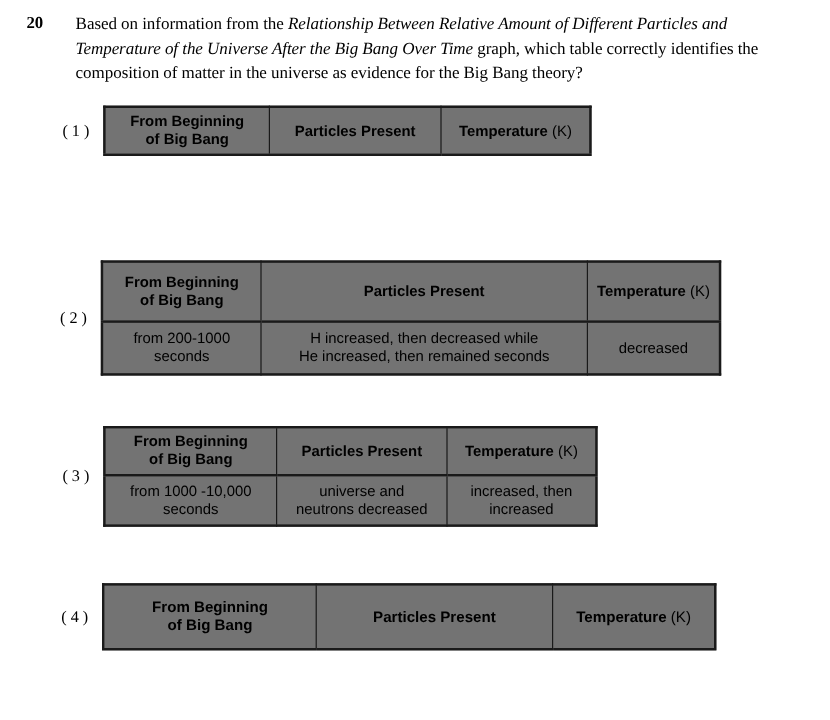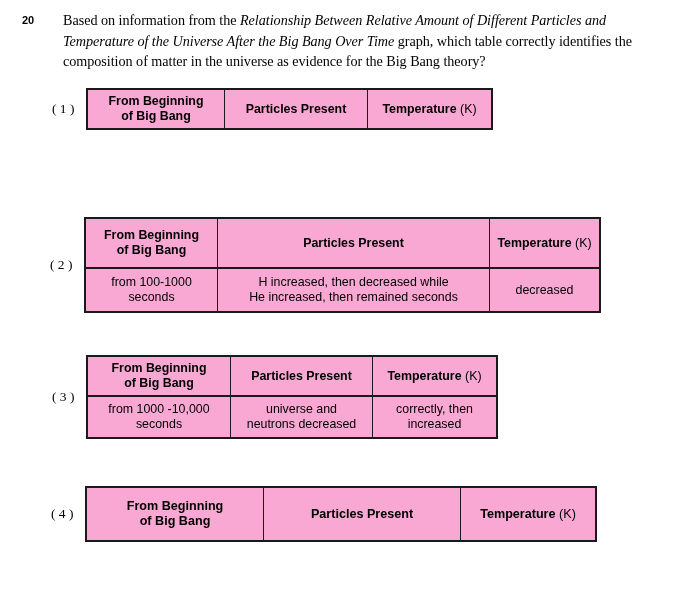--- a/index.html
+++ b/index.html
@@ -21,23 +21,23 @@
   .question {
     position: absolute;
     left: 22px;
     top: 10px;
     width: 650px;
   }
   .q-number {
     position: absolute;
     left: 0;
     top: 0;
-    font-family: Liberation Sans, sans-serif;
+    font-family: Liberation Serif, serif;
     font-weight: bold;
-    font-size: 11px;
+    font-size: 14px;
     line-height: 20px;
   }
   .q-text {
     margin-left: 41px;
     font-family: "Liberation Serif", serif;
     font-size: 14.2px;
     line-height: 20.5px;
     text-align: left;
     letter-spacing: -0.05px;
   }
@@ -56,21 +56,21 @@
     font-size: 13.5px;
     white-space: pre;
     width: 34px;
     text-align: left;
     flex: 0 0 auto;
   }
 
   table.ans {
     border-collapse: collapse;
     table-layout: fixed;
-    background: #f9a8d4;
+    background: #737373;
     border: 2px solid #1a1a1a;
   }
   table.ans td {
     border: 1px solid #1a1a1a;
     text-align: center;
     vertical-align: middle;
     font-family: "Liberation Sans", sans-serif;
     font-size: 12.4px;
     line-height: 14.6px;
     padding: 0 3px;
@@ -155,21 +155,21 @@
         <span>From Beginning</span><br>
         <span>of Big Bang</span>
       </td>
       <td>Particles Present</td>
       <td>
         <span>Temperature</span><span class="unit"> </span><span class="unit">(K)</span>
       </td>
     </tr>
     <tr class="body">
       <td>
-        <span>from 100-1000</span><br>
+        <span>from 200-1000</span><br>
         <span>seconds</span>
       </td>
       <td>
         <span class="nowrapline">H increased, then decreased while</span><br>
         <span class="nowrapline">He increased, then remained seconds</span>
       </td>
       <td>decreased</td>
     </tr>
   </tbody>
     </table>
@@ -192,21 +192,21 @@
     <tr class="body">
       <td>
         <span class="nowrapline">from 1000 -10,000</span><br>
         <span>seconds</span>
       </td>
       <td>
         <span>universe and</span><br>
         <span class="nowrapline">neutrons decreased</span>
       </td>
       <td>
-        <span>correctly, then</span><br>
+        <span>increased, then</span><br>
         <span>increased</span>
       </td>
     </tr>
   </tbody>
     </table>
 </div>
 
 <div class="option" id="opt4">
   <span class="opt-label">( 4 )</span>
   <table class="ans" id="tbl4">

